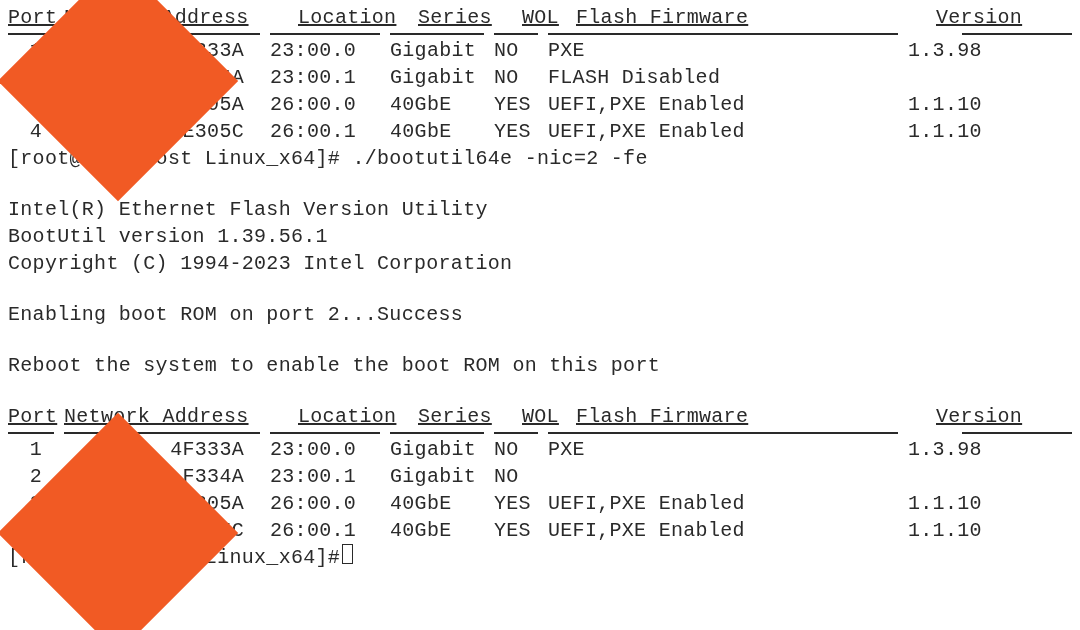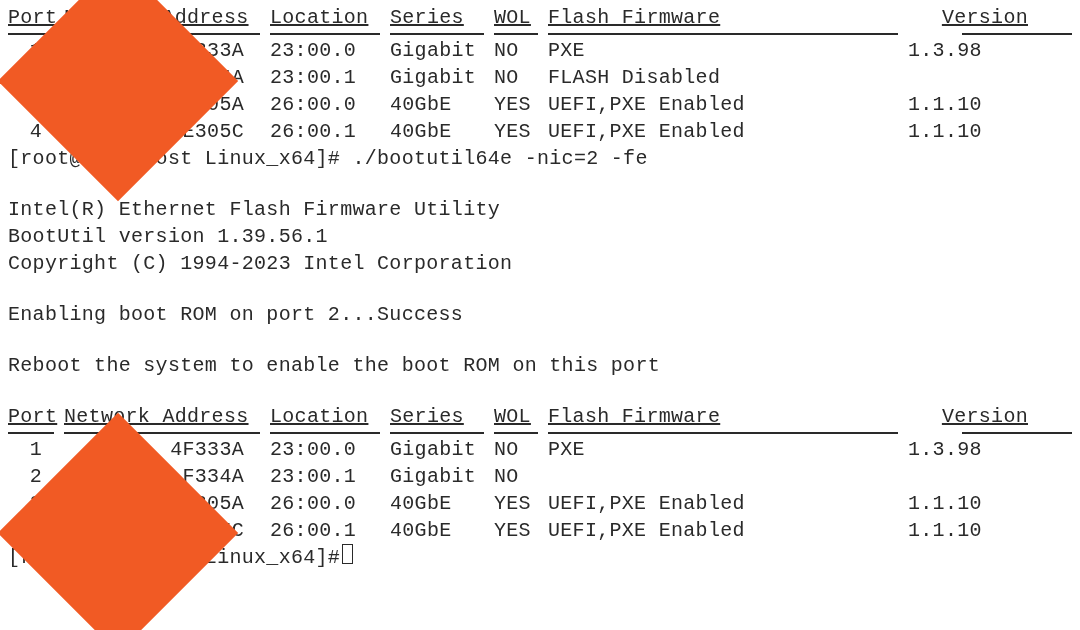--- a/index.html
+++ b/index.html
@@ -19,25 +19,25 @@
       position: relative;
       overflow: hidden;
       letter-spacing: 0.3px;
     }
     .hdr {
       display: flex;
       text-decoration: underline;
     }
     .hdr-port { width: 56px; }
     .hdr-net  { width: 206px; }
-    .hdr-loc  { width: 120px; }
+    .hdr-loc  { width: 120px; margin-left: 28px; }
     .hdr-ser  { width: 104px; }
     .hdr-wol  { width: 54px; }
     .hdr-flash{ width: 360px; }
-    .hdr-ver  { width: 120px; text-align: right; }
+    .hdr-ver  { width: 120px; }
     .sepline {
       display: flex;
       margin-top: 2px;
       margin-bottom: 2px;
     }
     .seg {
       height: 2px;
       background: #2a2a2a;
       margin-right: 10px;
     }
@@ -136,21 +136,21 @@
   <div class="c-flash">UEFI,PXE Enabled</div>
   <div class="c-ver">1.1.10</div>
 </div>
 
 <div class="promptline">
   <span>[root@localhost Linux_x64]# ./bootutil64e -nic=2 -fe</span>
 </div>
 
 <div class="blank"></div>
 
-<div>Intel(R) Ethernet Flash Firmware Utility</div>
+<div>Intel(R) Ethernet Flash Version Utility</div>
 <div>BootUtil version 1.39.56.1</div>
 <div>Copyright (C) 1994-2023 Intel Corporation</div>
 
 <div class="blank"></div>
 <div>Enabling boot ROM on port 2...Success</div>
 <div class="blank"></div>
 <div>Reboot the system to enable the boot ROM on this port</div>
 <div class="blank"></div>
 
 <div class="hdr">

